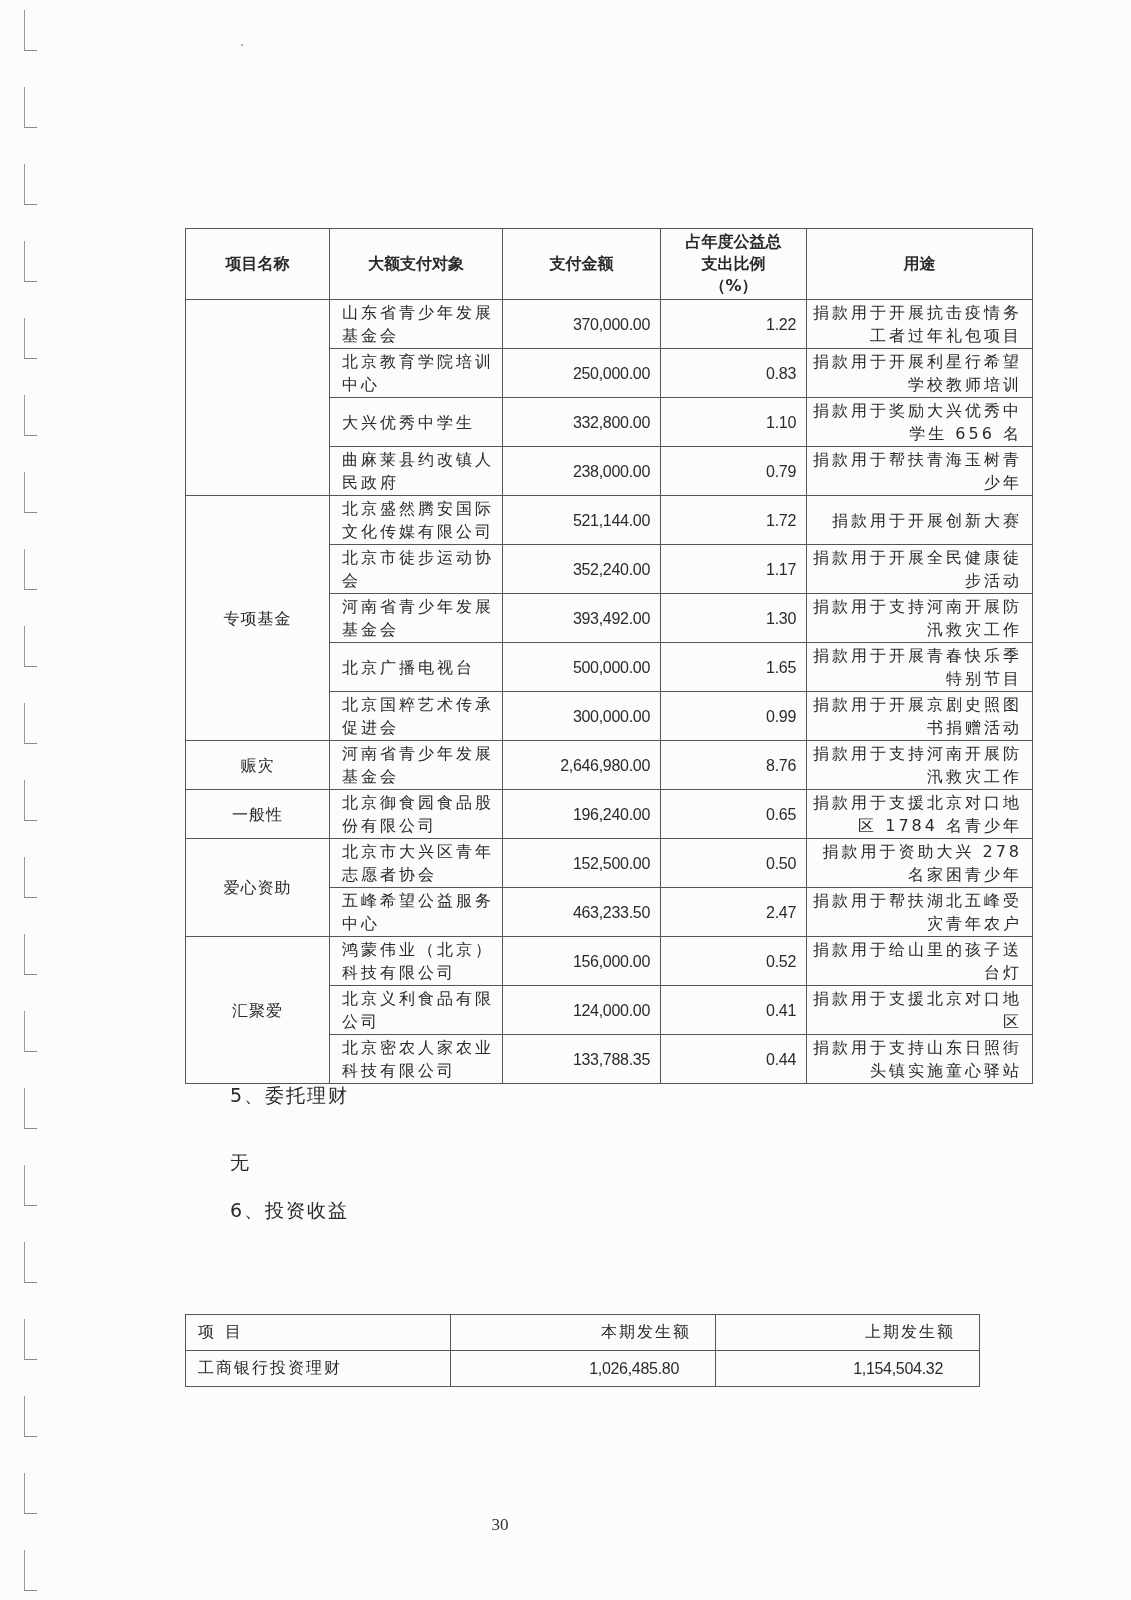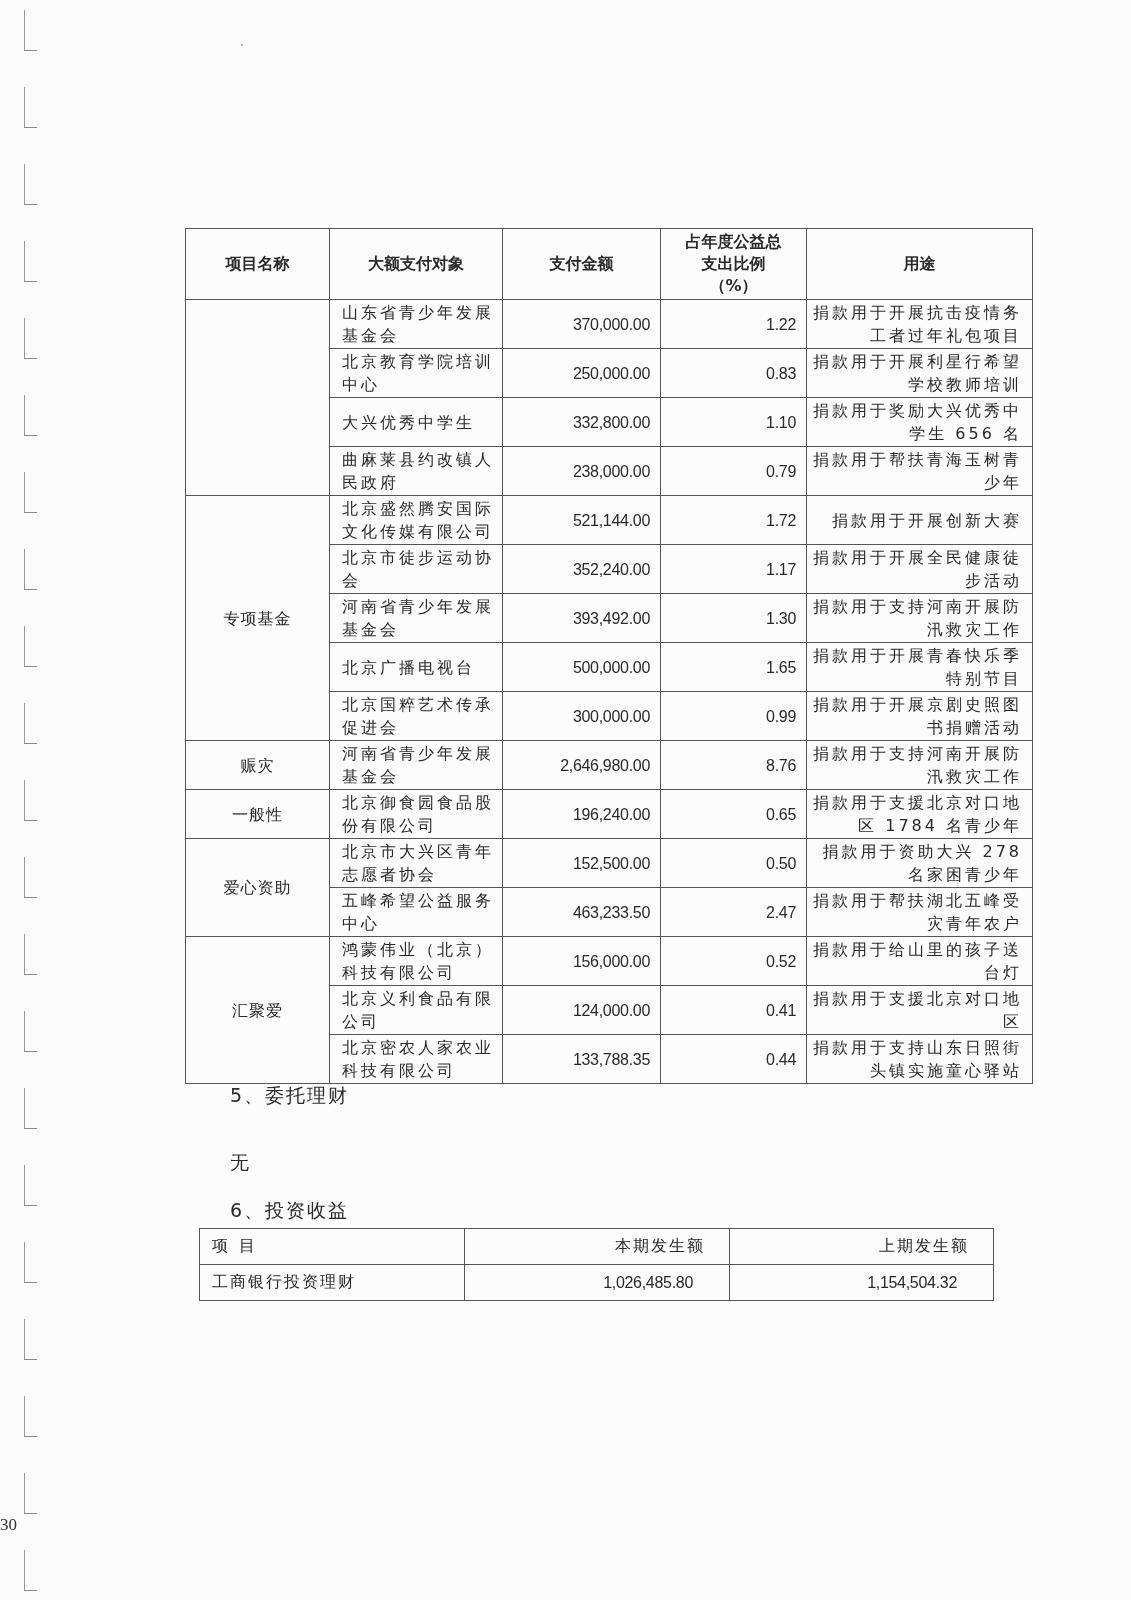--- a/index.html
+++ b/index.html
@@ -25,27 +25,27 @@
   .cat { text-align:center; letter-spacing:1px; }
   .payee { padding-left:12px !important; padding-right:6px !important; letter-spacing:3px; text-align:left; vertical-align:middle; }
   .amount, .ratio {
     text-align:right; padding-right:10px !important;
     font-family:"Liberation Sans Narrow","Liberation Sans",sans-serif;
     font-size:16px; letter-spacing:-0.3px;
   }
   .usage { text-align:right; padding-right:10px !important; letter-spacing:3px; }
   .section-title { position:absolute; left:230px; font-size:19px; letter-spacing:2px; color:#2a2a2a; }
   .para { position:absolute; left:230px; font-size:19px; color:#2a2a2a; }
-  .invest-table { left:185px; top:1228px; width:794px; table-layout:fixed;margin-left:14px; }
+  .invest-table { left:185px; top:1314px; width:794px; table-layout:fixed; }
   .invest-table td { height:35px; font-size:16px; }
   .invest-table .hdr-left { padding-left:12px; letter-spacing:3px; }
   .invest-table .hdr-right { text-align:right; padding-right:24px; letter-spacing:2px; }
   .invest-table .name { padding-left:12px; letter-spacing:2px; }
   .invest-table .num { text-align:right; padding-right:36px; font-family:"Liberation Sans",sans-serif; letter-spacing:-0.3px; }
-  .page-number { position:absolute; left:0; width:1000px; top:1515px; text-align:left; font-family:"Liberation Serif",serif; font-size:17px; color:#333; }
+  .page-number { position:absolute; left:0; width:1000px; top:1515px; text-align:center; font-family:"Liberation Serif",serif; font-size:17px; color:#333; }
   .dot { position:absolute; left:241px; top:44px; width:2px; height:2px; background:#999; border-radius:1px; }
 </style>
 </head>
 <body>
 
 <div class="binding-marks" id="binding">
     <div class="bmark" style="top: 10px;"></div>
     <div class="bmark" style="top: 87px;"></div>
     <div class="bmark" style="top: 164px;"></div>
     <div class="bmark" style="top: 241px;"></div>

